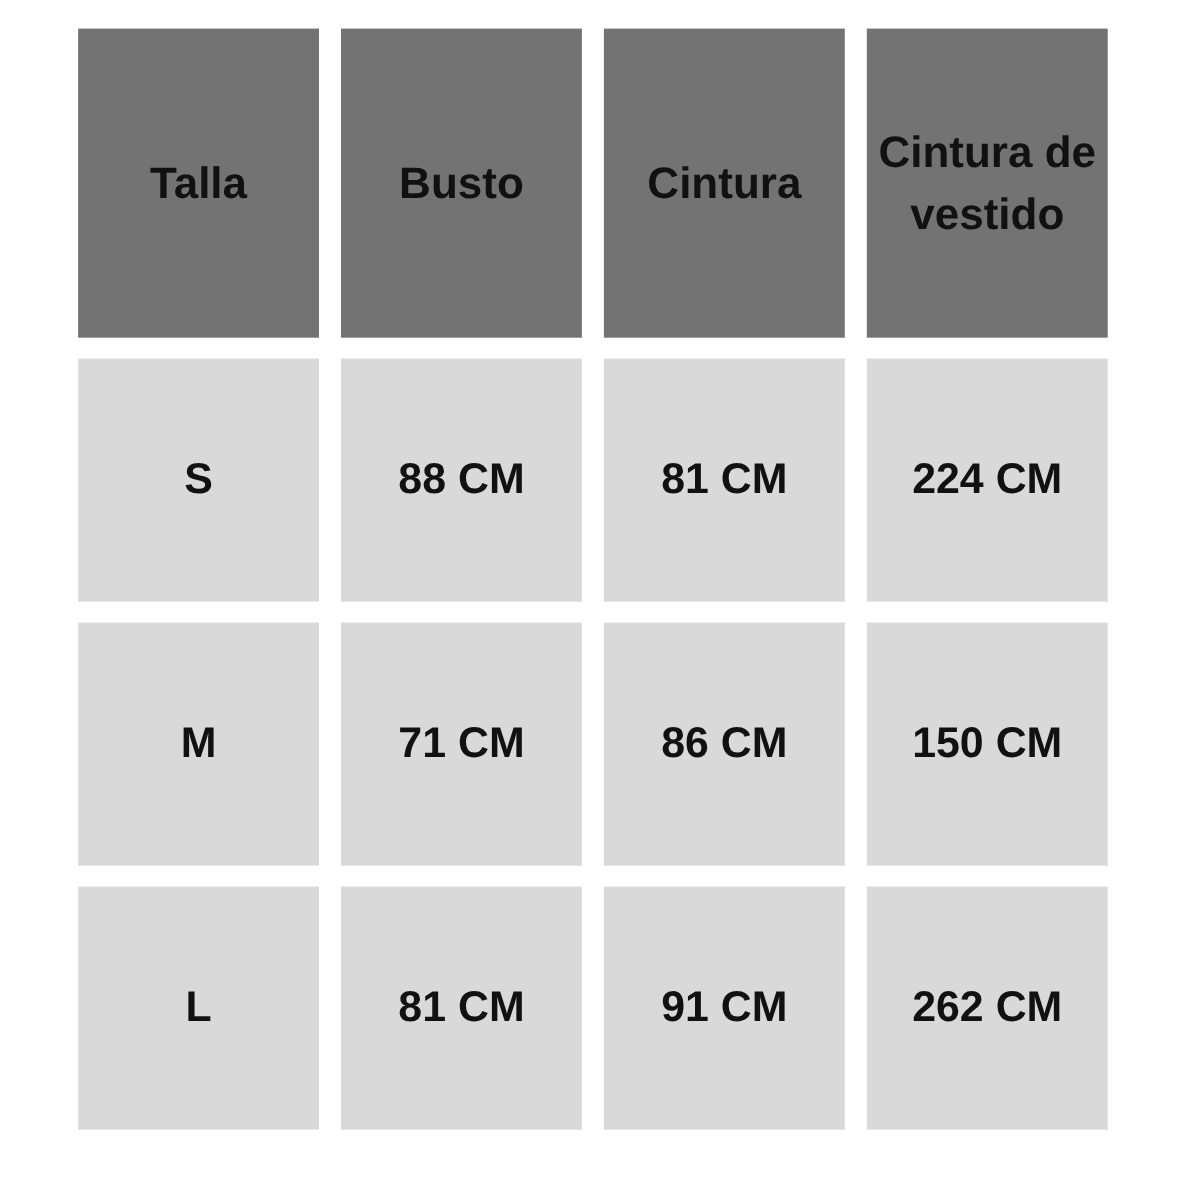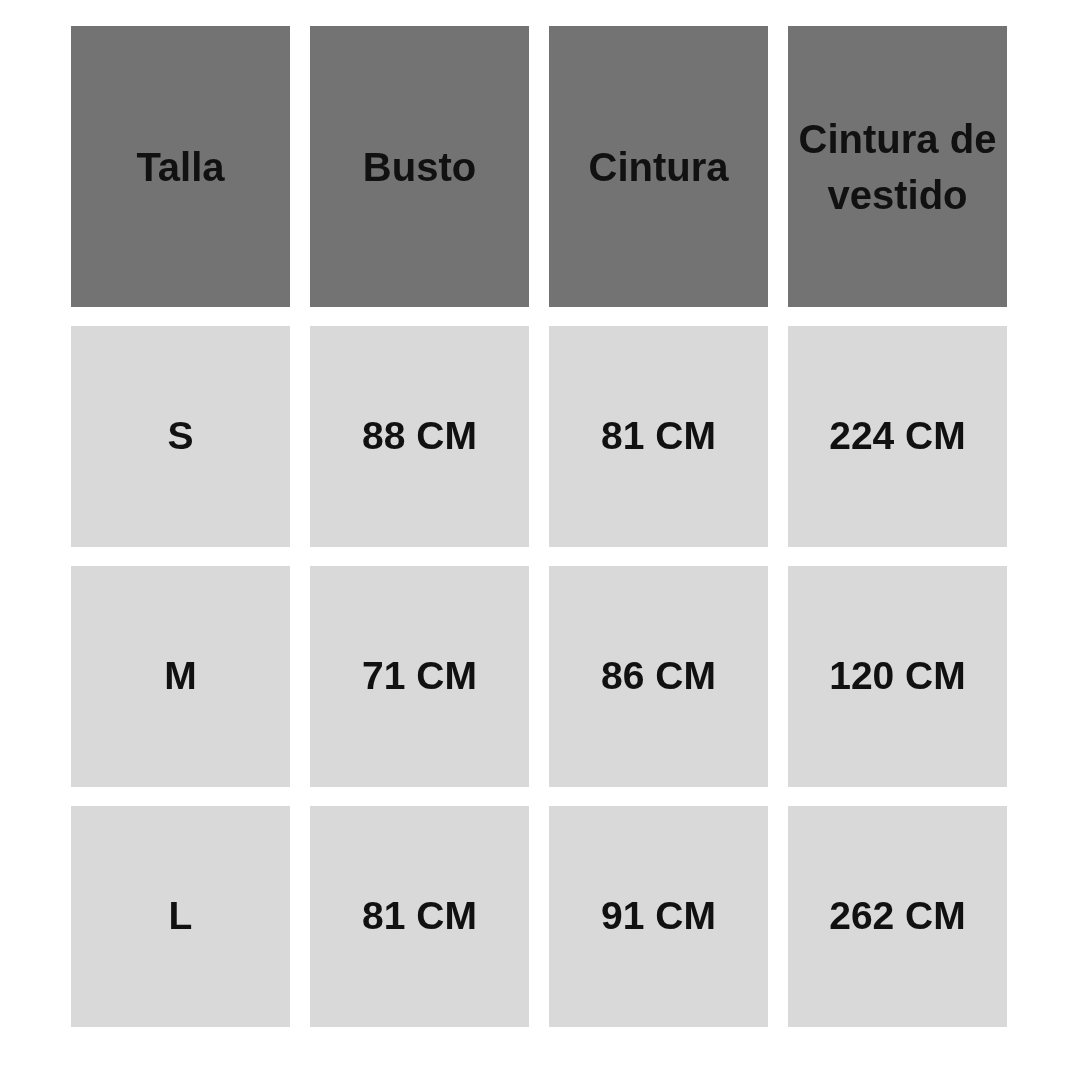--- a/index.html
+++ b/index.html
@@ -79,21 +79,21 @@
     <tr>
       <td class="size-label">S</td>
       <td>88 CM</td>
       <td>81 CM</td>
       <td>224 CM</td>
     </tr>
     <tr>
       <td class="size-label">M</td>
       <td>71 CM</td>
       <td>86 CM</td>
-      <td>120 CM</td>
+      <td>150 CM</td>
     </tr>
     <tr>
       <td class="size-label">L</td>
       <td>81 CM</td>
       <td>91 CM</td>
       <td>262 CM</td>
     </tr>
   </tbody>
 </table>
 

